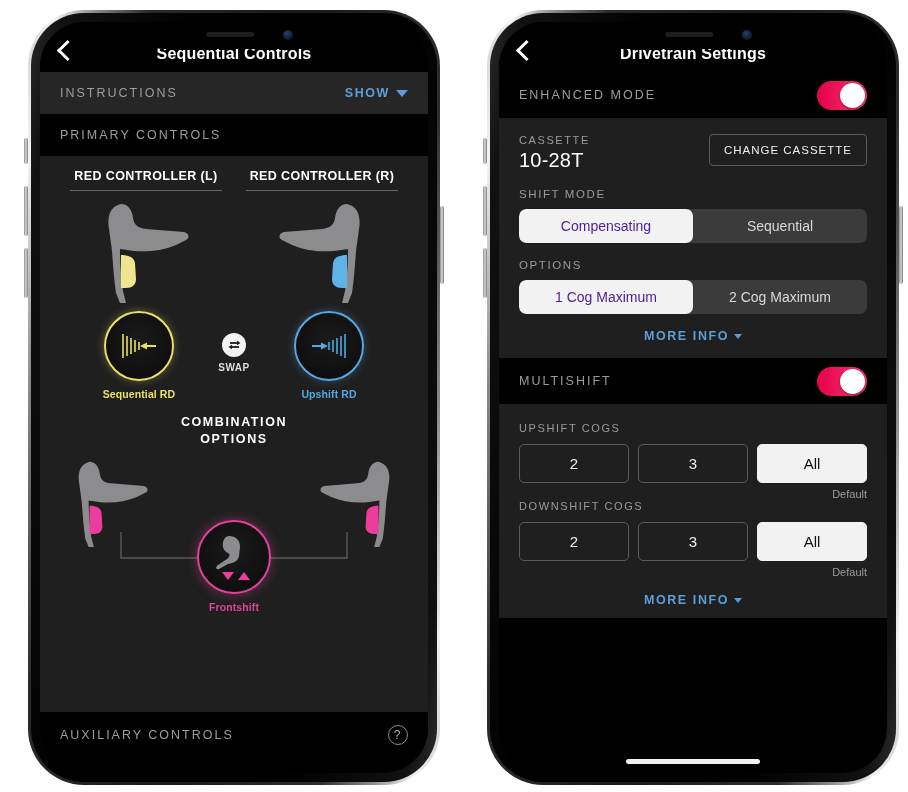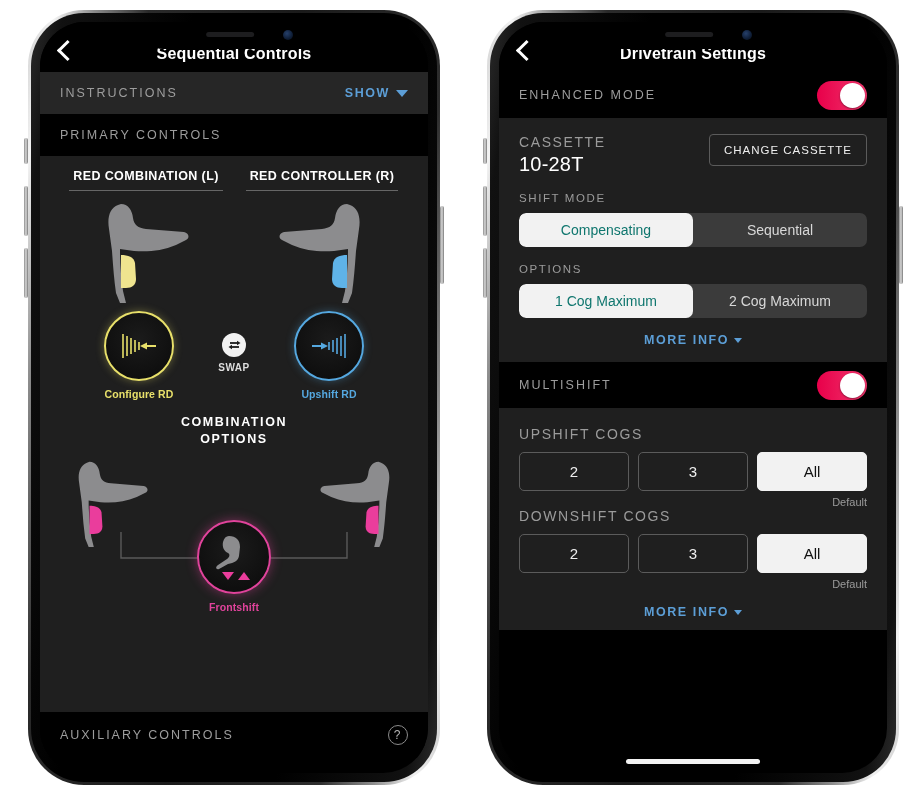--- a/index.html
+++ b/index.html
@@ -137,32 +137,32 @@
     width:50px;height:29px;border-radius:15px;
     background:linear-gradient(90deg,#e8004a,#f0376d);
     position:relative;display:flex;align-items:center;
   }
   .switch .knob{
     position:absolute;right:2px;width:25px;height:25px;border-radius:50%;
     background:#fff;box-shadow:0 1px 2px rgba(0,0,0,.4);
   }
   .card{background:#1f1f1f;padding:16px 20px 14px;}
   .row-between{display:flex;align-items:flex-start;justify-content:space-between;}
-  .lbl-sm{color:#9b9b9b;font-size:14px;letter-spacing:1.6px;}
+  .lbl-sm{color:#9b9b9b;font-size:11px;letter-spacing:1.6px;}
   .val-lg{color:#fff;font-size:20px;margin-top:3px;letter-spacing:.2px;}
   .btn-outline{
     border:1px solid #5b5b5b;border-radius:4px;color:#efefef;
     font-size:11.5px;letter-spacing:1px;padding:9px 14px;background:transparent;
     font-family:inherit;
   }
   .seg{display:flex;border-radius:7px;overflow:hidden;background:#3b3b3b;margin-top:9px;}
   .seg div{
     flex:1;text-align:center;padding:9px 0;font-size:14px;color:#d8d8d8;
   }
-  .seg div.on{background:#f2f2f2;color:#0f766e;border-radius:7px;}
+  .seg div.on{background:#f2f2f2;color:#4c1d95;border-radius:7px;}
   .grp-label{color:#9b9b9b;font-size:11.5px;letter-spacing:1.6px;margin-top:16px;}
   .more-info{text-align:center;margin-top:12px;}
   .cogs{display:flex;gap:9px;margin-top:10px;}
   .cog{
     flex:1;text-align:center;padding:10px 0;font-size:15px;
     border:1px solid #5b5b5b;border-radius:5px;color:#eee;
   }
   .cog.on{background:#f2f2f2;color:#111;border-color:#f2f2f2;}
   .default-note{text-align:right;color:#9b9b9b;font-size:11px;margin-top:5px;}
 </style>
@@ -198,21 +198,21 @@
 
         <div class="sec-head dark">
           <span>PRIMARY CONTROLS</span>
         </div>
 
         <div class="panel" style="height:556px;">
 
           <div class="ctl-cols">
 
             <div class="ctl-col">
-              <div class="ctl-title">RED COMBINATION (L)</div>
+              <div class="ctl-title">RED CONTROLLER (L)</div>
               <div class="shifter-wrap">
                 <svg width="100" height="108" viewBox="0 0 100 108">
                   <path d="M22 6 C14 9 11 18 13 30 L16 52 C17 66 18 80 20 94 L24 104 L30 104 L27 92 C25 78 24 64 24 50
                            L38 52 C52 53 66 52 80 46 L90 41 C94 39 93 34 88 33 L50 30 C42 29 38 26 37 19
                            C36 11 32 5 25 5 Z" fill="#8c8c8e"></path>
                   <path d="M25 56 C32 56 38 58 39 64 L40 80 C40 86 36 89 30 89 L25 89 Z" fill="#efe48f"></path>
                 </svg>
               </div>
             </div>
 
@@ -237,21 +237,21 @@
                     <line x1="9" y1="9" x2="9" y2="33"></line>
                     <line x1="13" y1="11" x2="13" y2="31"></line>
                     <line x1="17" y1="13" x2="17" y2="29"></line>
                     <line x1="21" y1="15" x2="21" y2="27"></line>
                     <line x1="25" y1="17" x2="25" y2="25"></line>
                   </g>
                   <line x1="42" y1="21" x2="28" y2="21" stroke="#e8e06a" stroke-width="2"></line>
                   <polygon points="26,21 33,17.5 33,24.5" fill="#e8e06a"></polygon>
                 </svg>
               </div>
-              <div class="cap yellow">Configure RD</div>
+              <div class="cap yellow">Sequential RD</div>
             </div>
 
             <div class="swap">
               <div class="swap-circle">
                 <svg width="15" height="12" viewBox="0 0 15 12">
                   <line x1="3" y1="4" x2="12" y2="4" stroke="#1b1b1b" stroke-width="1.8"></line>
                   <polygon points="13.5,4 10,1.8 10,6.2" fill="#1b1b1b"></polygon>
                   <line x1="3" y1="8" x2="12" y2="8" stroke="#1b1b1b" stroke-width="1.8"></line>
                   <polygon points="1.5,8 5,5.8 5,10.2" fill="#1b1b1b"></polygon>
                 </svg>

